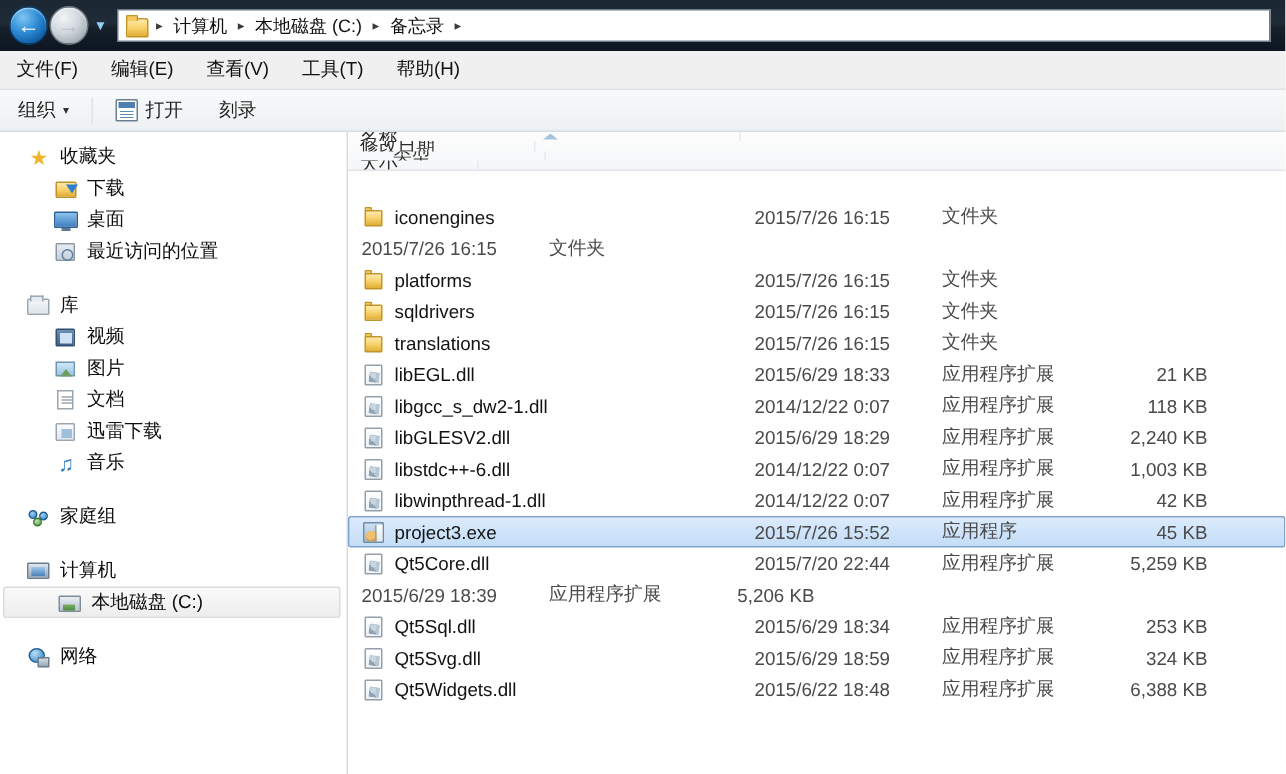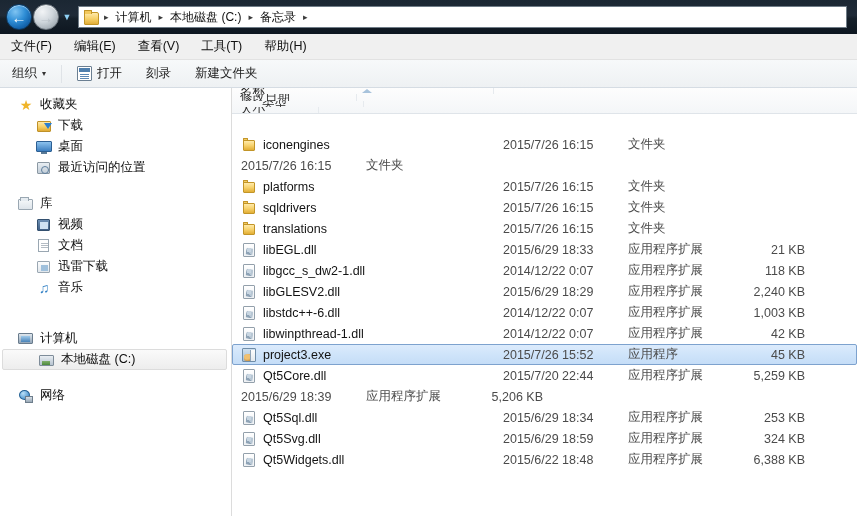--- a/index.html
+++ b/index.html
@@ -349,21 +349,20 @@
     <div class="tbitem">
       <span>组织</span>
       <span class="caretdown">▾</span>
     </div>
     <div class="tb-sep"></div>
     <div class="tbitem">
       <span class="open-ico"></span>
       <span>打开</span>
     </div>
     <div class="tbitem">刻录</div>
-    <div class="tbitem">新建文件夹</div>
   </div>
 
   <div class="body">
 
     <div class="sidebar">
 
       <div class="navrow group">
         <span class="ico ico-star">★</span>
         <span>收藏夹</span>
       </div>
@@ -396,37 +395,53 @@
         <span>库</span>
       </div>
       <div class="navrow child">
         <span class="ico">
             <i class="ico-video"></i>
           </span>
         <span>视频</span>
       </div>
       <div class="navrow child">
         <span class="ico">
+            <i class="ico-pic"></i>
+          </span>
+        <span>图片</span>
+      </div>
+      <div class="navrow child">
+        <span class="ico">
             <i class="ico-doc"></i>
           </span>
         <span>文档</span>
       </div>
       <div class="navrow child">
         <span class="ico">
             <i class="ico-xunlei"></i>
           </span>
         <span>迅雷下载</span>
       </div>
       <div class="navrow child">
         <span class="ico ico-music">♫</span>
         <span>音乐</span>
       </div>
 
       <div class="navgap"></div>
 
+      <div class="navrow group">
+        <span class="ico">
+          <span class="ico-home">
+              <i></i>
+              <i></i>
+              <i></i>
+            </span>
+        </span>
+        <span>家庭组</span>
+      </div>
 
       <div class="navgap"></div>
 
       <div class="navrow group">
         <span class="ico">
             <i class="ico-computer"></i>
           </span>
         <span>计算机</span>
       </div>
       <div class="navrow child selected">

